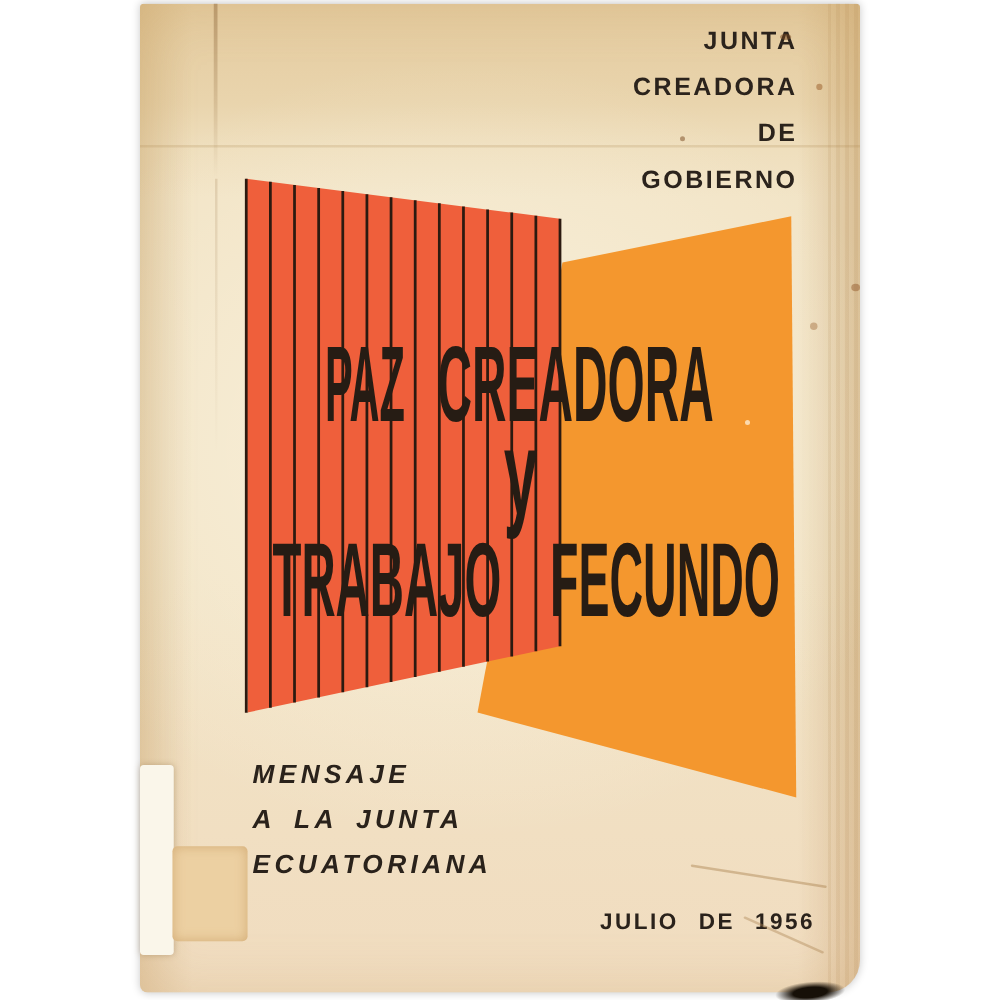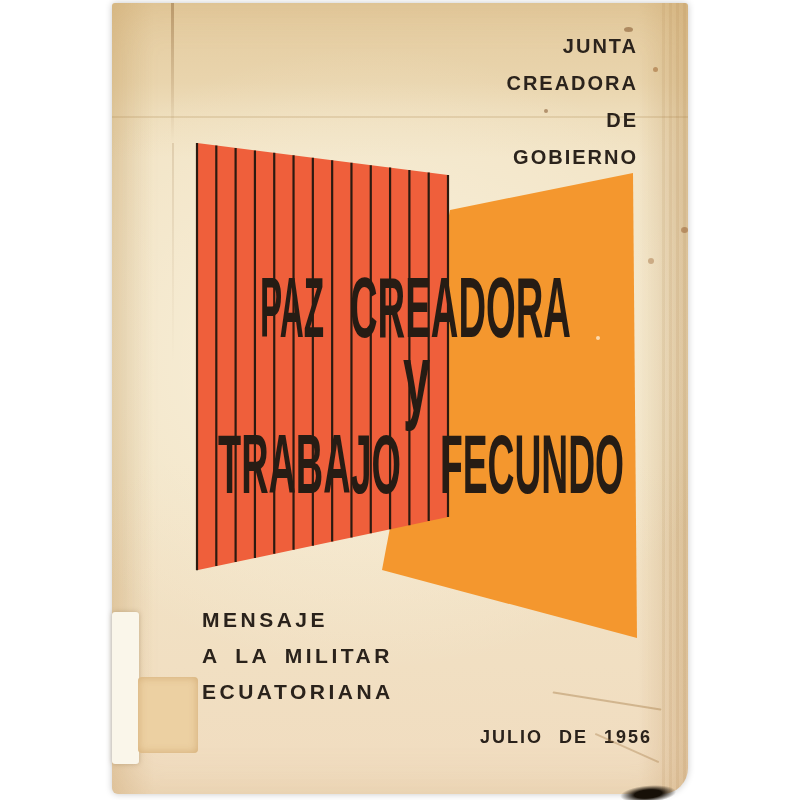--- a/index.html
+++ b/index.html
@@ -26,29 +26,29 @@
     font-weight:700;
   }
   .top-crease{left:0;top:113px;width:100%;height:2px;background:rgba(175,135,80,.22);}
   .crease-v{left:59px;top:0;width:3px;height:140px;
     background:linear-gradient(180deg, rgba(140,100,55,.45), rgba(140,100,55,0));}
   .crease-v2{left:60px;top:140px;width:2px;height:220px;
     background:linear-gradient(180deg, rgba(140,100,55,.18), rgba(140,100,55,0));}
   .edge-right{right:0;top:0;width:26px;height:100%;border-radius:0 3px 26px 0;
     background:repeating-linear-gradient(90deg, rgba(168,124,68,.12) 0 3px, rgba(0,0,0,0) 3px 7px);}
   .publisher{
-    top:25px;right:50px;text-align:right;font-size:20px;font-weight:700;
+    top:12px;right:50px;text-align:right;font-size:20px;font-weight:700;
     letter-spacing:2px;color:#2b231c;line-height:37px;white-space:nowrap;
   }
   .publisher div{position:static;}
   .subtitle{
     left:90px;top:599px;font-size:21px;font-weight:700;letter-spacing:3.5px;
     color:#2a221b;line-height:36px;white-space:nowrap;
   }
-  .subtitle div{position:static;}
+  .subtitle div{position:static;font-style:italic;}
   .subtitle .wide{word-spacing:6px;}
   .dates{
     left:368px;top:719px;font-size:18px;font-weight:700;letter-spacing:2px;
     word-spacing:9px;color:#2a221b;line-height:30px;white-space:nowrap;
   }
   .dates div{position:static;}
   .sticker{left:0px;top:609px;width:27px;height:152px;background:#faf6ea;
     border-radius:3px;box-shadow:0 0 5px rgba(120,90,50,.35);}
   .tape{left:26px;top:674px;width:60px;height:76px;background:#ecd0a2;
     border-radius:4px;box-shadow:inset 0 0 9px rgba(196,152,94,.65);}
@@ -107,21 +107,21 @@
 
     <div class="publisher">
       <div>JUNTA</div>
       <div>CREADORA</div>
       <div>DE</div>
       <div>GOBIERNO</div>
     </div>
 
     <div class="subtitle">
       <div>MENSAJE</div>
-      <div class="wide">A LA MILITAR</div>
+      <div class="wide">A LA JUNTA</div>
       <div>ECUATORIANA</div>
     </div>
 
     <div class="dates">
       <div>JULIO DE 1956</div>
     </div>
 
     <div class="sticker"></div>
     <div class="tape"></div>
     <div class="tear"></div>

